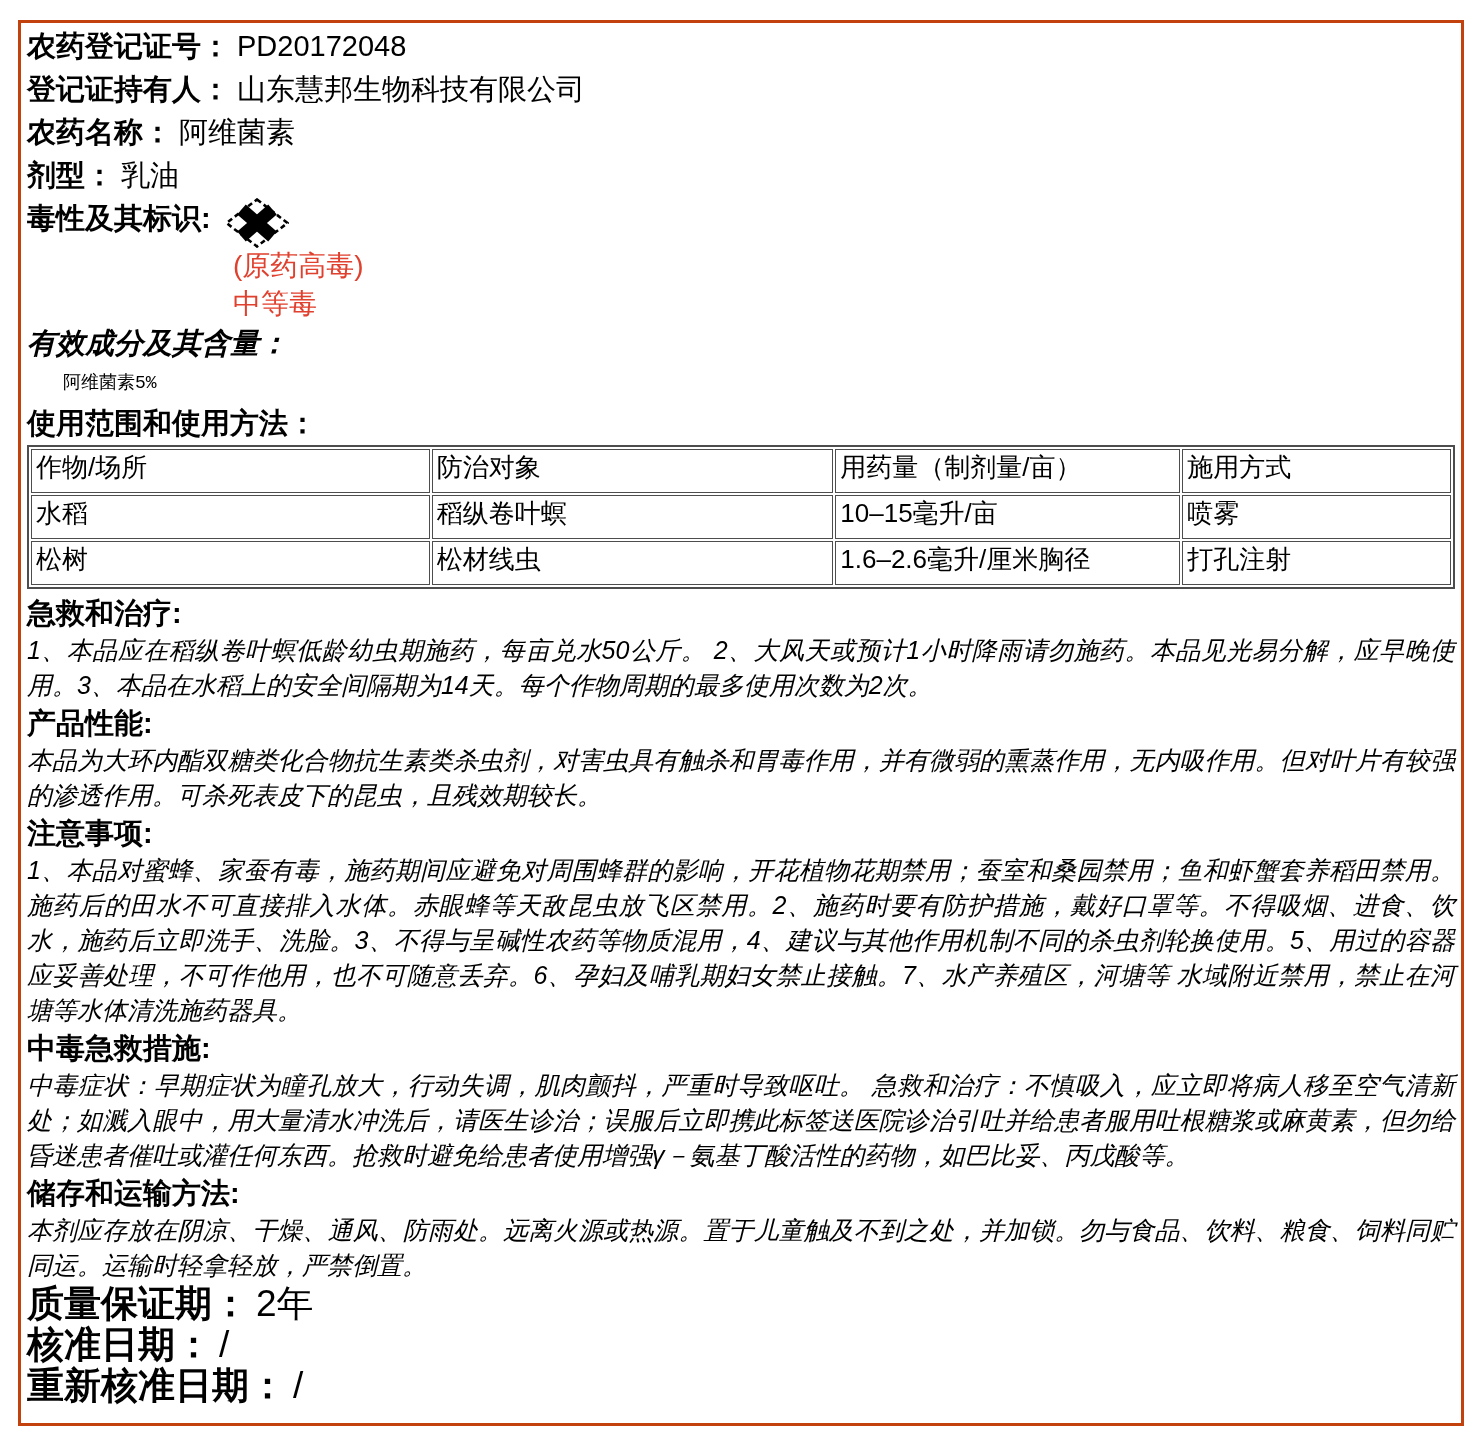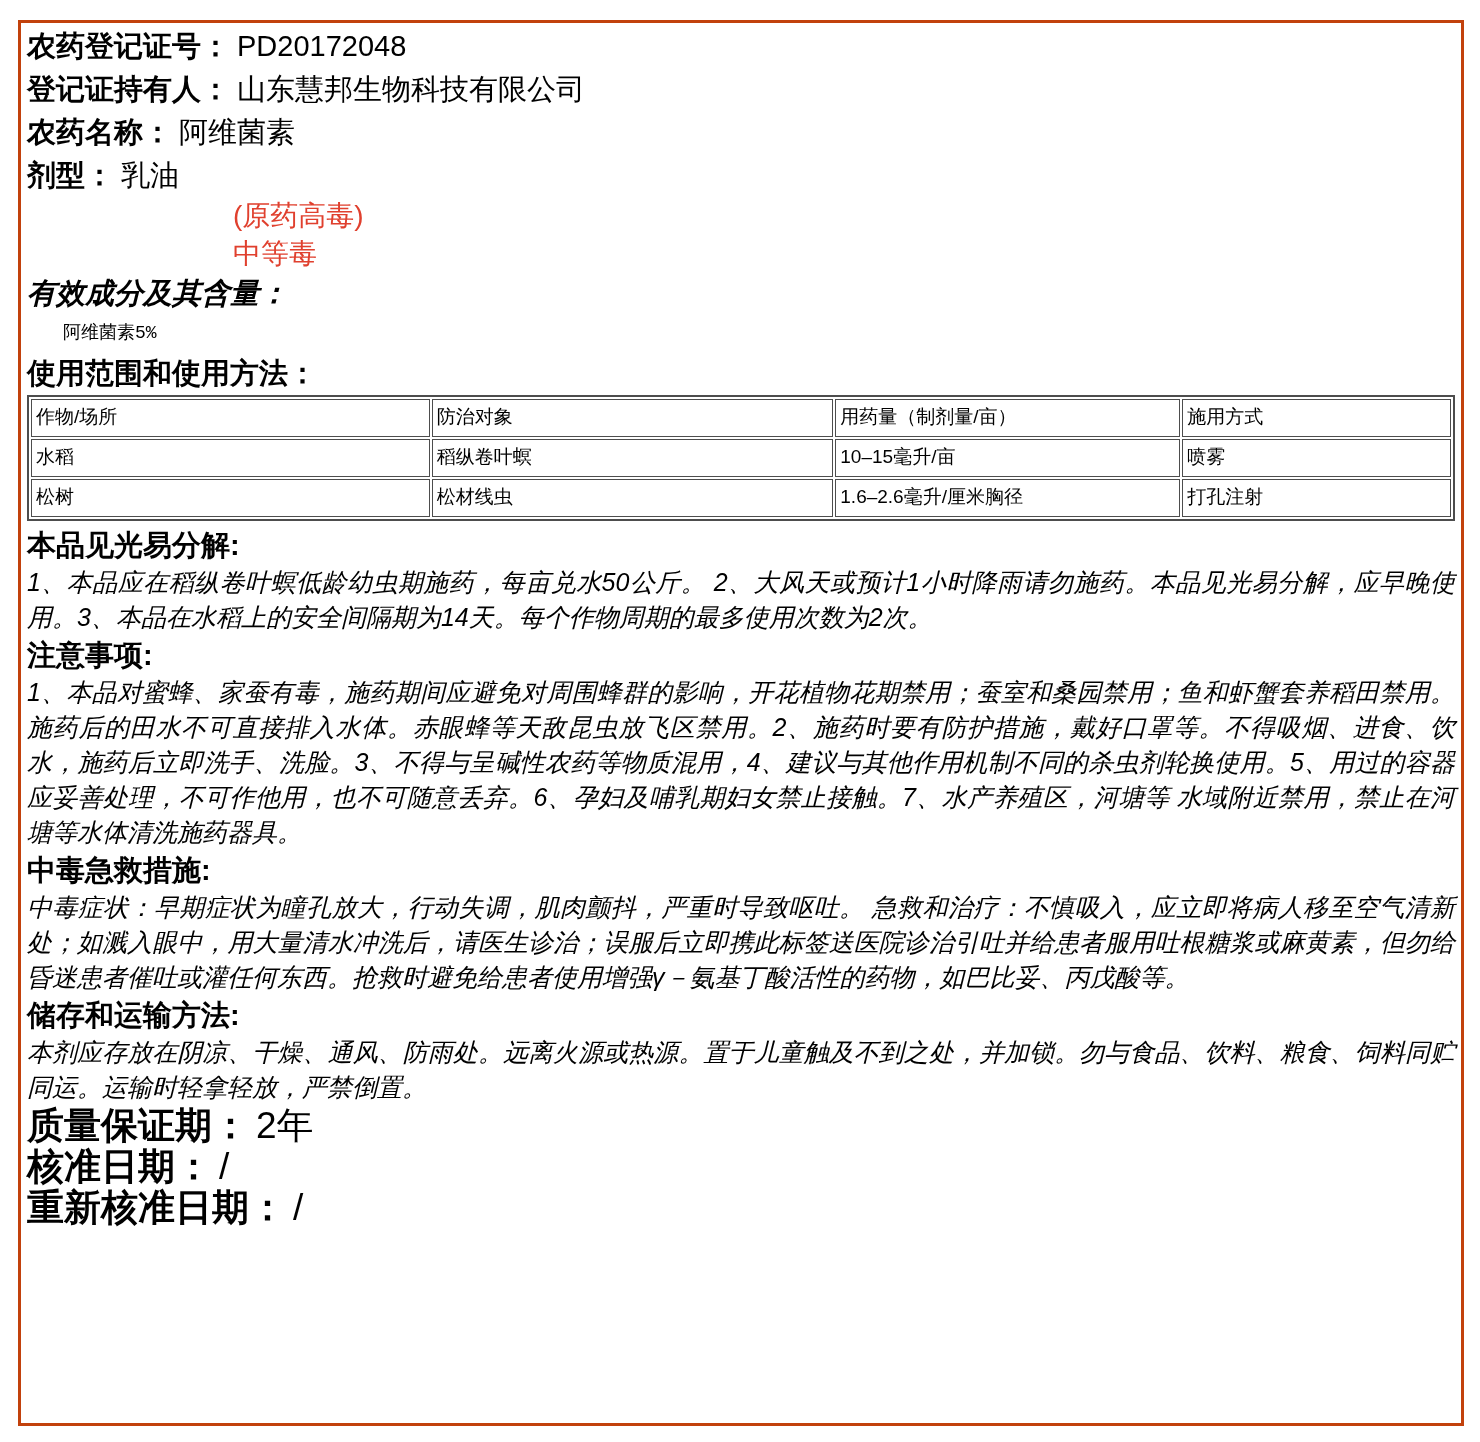--- a/index.html
+++ b/index.html
@@ -18,22 +18,22 @@
   .tox-icon{margin-left:14px;margin-top:1px;}
   .tox-text{margin-left:206px;font-size:28px;line-height:38px;}
   .sub-line{font-size:18px;line-height:40px;padding-left:36px;font-family:Liberation Mono, monospace;}
   .section-heading{font-size:29px;font-weight:bold;line-height:40px;}
   .section-body{font-size:25px;line-height:35px;text-align:justify;font-style:italic;}
   table.usage{
     width:100%;border-collapse:separate;border-spacing:2px;
     border:2px solid #4d4d4d;margin:2px 0 4px 0;table-layout:fixed;
   }
   table.usage td{
-    border:1px solid #4d4d4d;font-size:19px;line-height:30px;
-    padding:2px 2px 4px 4px;height:30px;overflow:hidden;white-space:nowrap;
+    border:1px solid #4d4d4d;font-size:26px;line-height:30px;
+    padding:2px 2px 10px 4px;height:30px;overflow:hidden;white-space:nowrap;
   }
   .footer-row{font-size:37px;line-height:41px;white-space:nowrap;}
 </style>
 </head>
 <body>
 
 <div class="doc">
 
   <div class="field-row">
     <span class="field-label">农药登记证号：</span><span class="field-value">PD20172048</span>
@@ -44,20 +44,30 @@
   </div>
 
   <div class="field-row">
     <span class="field-label">农药名称：</span><span class="field-value">阿维菌素</span>
   </div>
 
   <div class="field-row">
     <span class="field-label">剂型：</span><span class="field-value">乳油</span>
   </div>
 
+  <div class="tox-row">
+    <span class="field-label">毒性及其标识:</span>
+    <span class="tox-icon">
+      <svg width="64" height="50" viewBox="0 0 64 50" xmlns="http://www.w3.org/2000/svg">
+        <polygon points="32,1.5 62.5,25 32,48.5 1.5,25" fill="#ffffff" stroke="#000000" stroke-width="2.6" stroke-dasharray="5,3.4"></polygon>
+        <line x1="16.5" y1="11.5" x2="47.5" y2="38.5" stroke="#000000" stroke-width="13"></line>
+        <line x1="47.5" y1="11.5" x2="16.5" y2="38.5" stroke="#000000" stroke-width="13"></line>
+      </svg>
+    </span>
+  </div>
   <div class="tox-text" style="color: rgb(224, 64, 46);">
     <div id="tox-note">(原药高毒)</div>
     <div id="tox-level">中等毒</div>
   </div>
 
   <div class="field-row" style="line-height:40px;font-style:italic;">
     <span class="field-label">有效成分及其含量：</span>
   </div>
   <div class="sub-line">阿维菌素5%</div>
 
@@ -88,24 +98,28 @@
     <tr>
       <td>松树</td>
       <td>松材线虫</td>
       <td>1.6–2.6毫升/厘米胸径</td>
       <td>打孔注射</td>
     </tr>
   </tbody>
     </table>
 
   <div class="section">
-    <div class="section-heading">本品见光易分解:</div>
+    <div class="section-heading">急救和治疗:</div>
     <div class="section-body">1、本品应在稻纵卷叶螟低龄幼虫期施药，每亩兑水50公斤。 2、大风天或预计1小时降雨请勿施药。本品见光易分解，应早晚使用。3、本品在水稻上的安全间隔期为14天。每个作物周期的最多使用次数为2次。</div>
   </div>
 
+  <div class="section">
+    <div class="section-heading">产品性能:</div>
+    <div class="section-body">本品为大环内酯双糖类化合物抗生素类杀虫剂，对害虫具有触杀和胃毒作用，并有微弱的熏蒸作用，无内吸作用。但对叶片有较强的渗透作用。可杀死表皮下的昆虫，且残效期较长。</div>
+  </div>
 
   <div class="section">
     <div class="section-heading">注意事项:</div>
     <div class="section-body">1、本品对蜜蜂、家蚕有毒，施药期间应避免对周围蜂群的影响，开花植物花期禁用；蚕室和桑园禁用；鱼和虾蟹套养稻田禁用。施药后的田水不可直接排入水体。赤眼蜂等天敌昆虫放飞区禁用。2、施药时要有防护措施，戴好口罩等。不得吸烟、进食、饮水，施药后立即洗手、洗脸。3、不得与呈碱性农药等物质混用，4、建议与其他作用机制不同的杀虫剂轮换使用。5、用过的容器应妥善处理，不可作他用，也不可随意丢弃。6、孕妇及哺乳期妇女禁止接触。7、水产养殖区，河塘等 水域附近禁用，禁止在河塘等水体清洗施药器具。</div>
   </div>
 
   <div class="section">
     <div class="section-heading">中毒急救措施:</div>
     <div class="section-body">中毒症状：早期症状为瞳孔放大，行动失调，肌肉颤抖，严重时导致呕吐。 急救和治疗：不慎吸入，应立即将病人移至空气清新处；如溅入眼中，用大量清水冲洗后，请医生诊治；误服后立即携此标签送医院诊治引吐并给患者服用吐根糖浆或麻黄素，但勿给昏迷患者催吐或灌任何东西。抢救时避免给患者使用增强γ－氨基丁酸活性的药物，如巴比妥、丙戊酸等。</div>
   </div>

